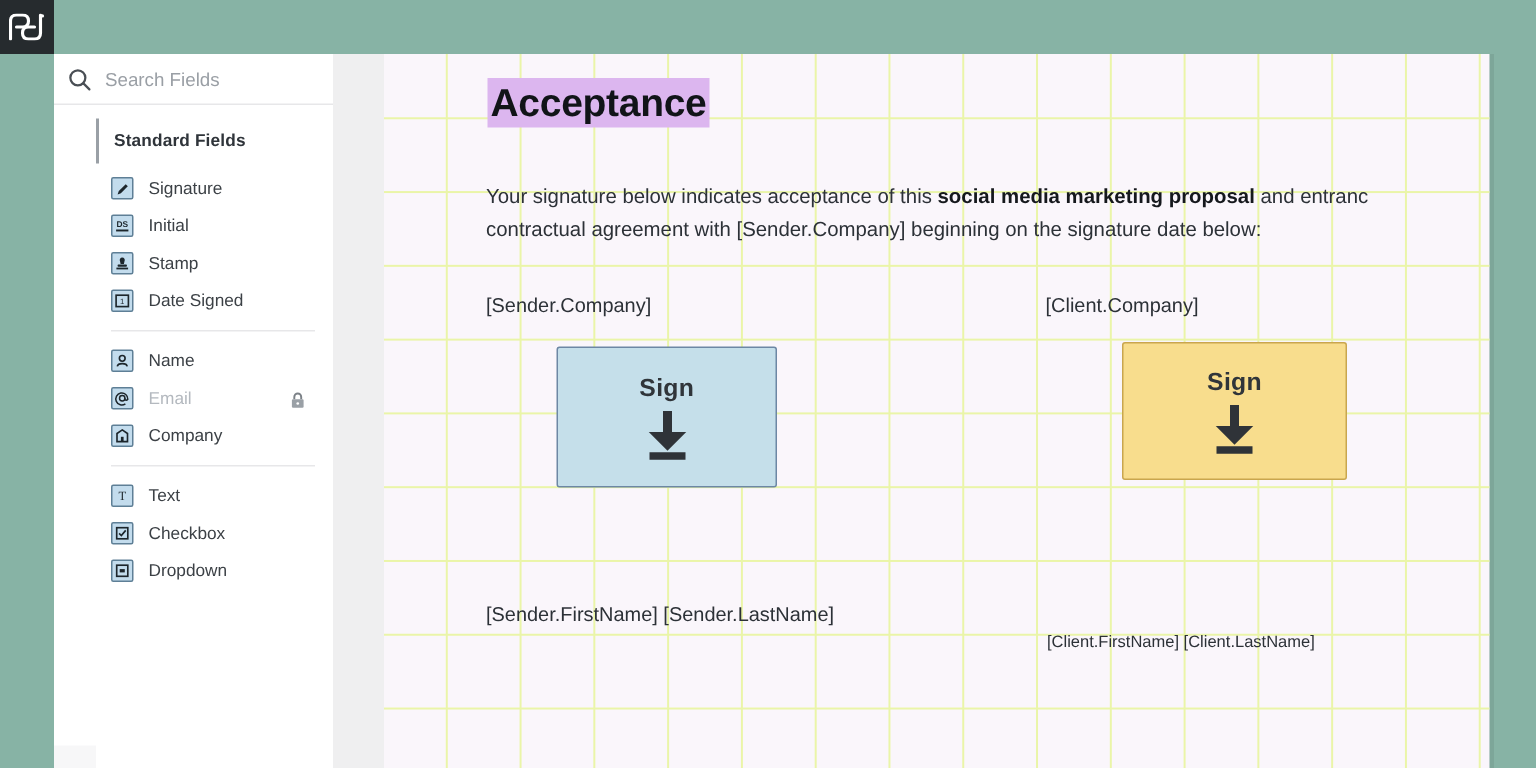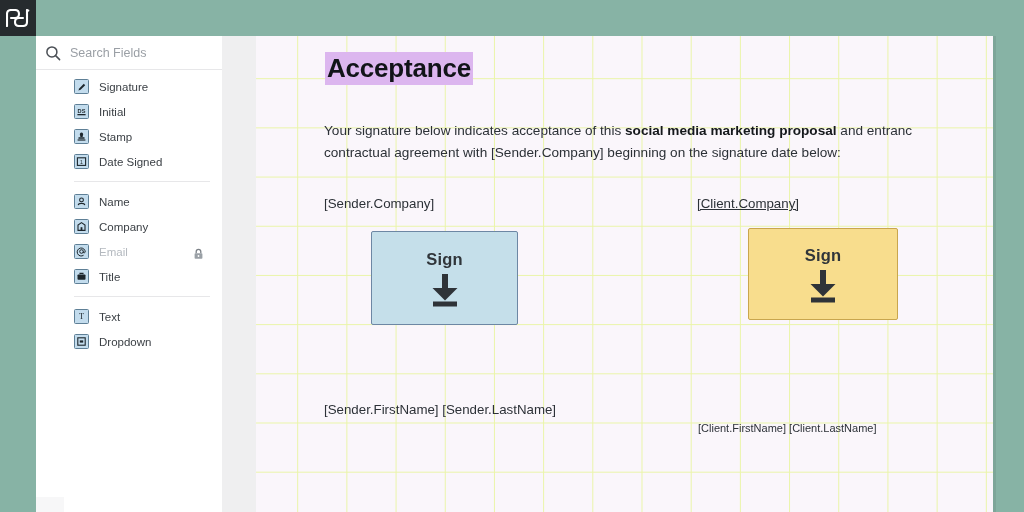--- a/index.html
+++ b/index.html
@@ -122,21 +122,21 @@
     white-space: nowrap;
   }
   .doc-para b { font-weight: bold; color: #15181c; }
 
   .label-sender {
     position: absolute; left: 68px; top: 160px;
     font-size: 13.3px; color: #2c3137;
   }
   .label-client {
     position: absolute; left: 441px; top: 160px;
-    font-size: 13.3px; color: #2c3137; text-decoration: underline;
+    font-size: 13.3px; color: #2c3137;
   }
 
   .signfield {
     position: absolute; display: flex; flex-direction: column;
     align-items: center; justify-content: center;
     border-radius: 2px;
     margin-left: 48px;
   }
   .signfield .sf-label {
     font-size: 16.5px; font-weight: bold; color: #30353a; letter-spacing: .2px;
@@ -204,20 +204,23 @@
       <input class="search-input" type="text" placeholder="Search Fields" style="">
       <span class="close-icon">
         <svg width="16" height="16" viewBox="0 0 16 16">
           <path d="M2.4 2.4 L13.6 13.6 M13.6 2.4 L2.4 13.6" stroke="currentColor" stroke-width="1.4" stroke-linecap="round"></path>
         </svg>
       </span>
     </div>
 
     <div class="panel-body">
 
+      <div class="section-head">
+        <span>Standard Fields</span>
+      </div>
 
       <div class="field-group">
         <div class="field-row">
           <span class="fi">
             <svg width="10" height="10" viewBox="0 0 10 10">
               <path d="M1.4 8.6 L2.2 6.4 L6.8 1.8 L8.2 3.2 L3.6 7.8 Z" fill="#1d262c"></path>
             </svg>
           </span>
           <span class="fi-label">Signature</span>
         </div>
@@ -255,67 +258,67 @@
 
       <div class="field-group">
         <div class="field-row">
           <span class="fi">
             <svg width="11" height="11" viewBox="0 0 11 11">
               <circle cx="5.5" cy="3.9" r="1.9" fill="none" stroke="#1d262c" stroke-width="1.1"></circle>
               <path d="M2.2 9.2 C2.6 6.8 8.4 6.8 8.8 9.2" fill="none" stroke="#1d262c" stroke-width="1.1"></path>
             </svg>
           </span>
           <span class="fi-label">Name</span>
-        </div>
-        <div class="field-row">
-          <span class="fi">
-            <svg width="11" height="11" viewBox="0 0 11 11">
-              <path d="M5.5 1.6 L9 4 V9.4 H2 V4 Z" fill="none" stroke="#1d262c" stroke-width="1.1"></path>
-              <rect x="4.6" y="6.2" width="1.8" height="3.2" fill="#1d262c"></rect>
-            </svg>
-          </span>
-          <span class="fi-label">Company</span>
         </div>
         <div class="field-row">
           <span class="fi">
             <svg width="11" height="11" viewBox="0 0 11 11">
               <circle cx="5.5" cy="5.5" r="1.8" fill="none" stroke="#1d262c" stroke-width="1"></circle>
               <path d="M7.3 5.5 L7.3 6.6 A1.5 1.5 0 0 0 9.2 6.2 A4 4 0 1 0 7.6 9.2" fill="none" stroke="#1d262c" stroke-width="1"></path>
             </svg>
           </span>
           <span class="fi-label muted">Email</span>
           <span class="lock-icon">
             <svg width="11" height="12" viewBox="0 0 11 12">
               <path d="M3.2 5.2 V3.6 A2.3 2.3 0 0 1 7.8 3.6 V5.2" fill="none" stroke="#7b8187" stroke-width="1.3"></path>
               <rect x="1.6" y="5.2" width="7.8" height="5.6" rx="0.8" fill="#9aa0a6"></rect>
               <circle cx="5.5" cy="8" r="0.9" fill="#ffffff"></circle>
             </svg>
           </span>
         </div>
         <div class="field-row">
           <span class="fi">
             <svg width="11" height="11" viewBox="0 0 11 11">
-              <path d="M4 3.2 V2.4 H7 V3.2" fill="none" stroke="#1d262c" stroke-width="1.1"></path>
-              <rect x="1.5" y="3.4" width="8" height="5.4" rx="0.8" fill="#1d262c"></rect>
-            </svg>
-          </span>
-          <span class="fi-label">Title</span>
+              <path d="M5.5 1.6 L9 4 V9.4 H2 V4 Z" fill="none" stroke="#1d262c" stroke-width="1.1"></path>
+              <rect x="4.6" y="6.2" width="1.8" height="3.2" fill="#1d262c"></rect>
+            </svg>
+          </span>
+          <span class="fi-label">Company</span>
         </div>
       </div>
 
       <div class="divider"></div>
 
       <div class="field-group">
         <div class="field-row">
           <span class="fi">
             <svg width="11" height="11" viewBox="0 0 11 11">
               <text x="5.5" y="8.4" font-family="Liberation Serif, serif" font-size="8.4" text-anchor="middle" fill="#1d262c">T</text>
             </svg>
           </span>
           <span class="fi-label">Text</span>
+        </div>
+        <div class="field-row">
+          <span class="fi">
+            <svg width="11" height="11" viewBox="0 0 11 11">
+              <rect x="1.8" y="1.8" width="7.4" height="7.4" fill="none" stroke="#1d262c" stroke-width="1.1"></rect>
+              <path d="M3.4 5.6 L4.9 7.1 L7.8 3.6" fill="none" stroke="#1d262c" stroke-width="1.1"></path>
+            </svg>
+          </span>
+          <span class="fi-label">Checkbox</span>
         </div>
         <div class="field-row">
           <span class="fi">
             <svg width="11" height="11" viewBox="0 0 11 11">
               <rect x="1.8" y="1.8" width="7.4" height="7.4" fill="none" stroke="#1d262c" stroke-width="1.1"></rect>
               <rect x="3.8" y="4.4" width="3.4" height="2.2" fill="#1d262c"></rect>
             </svg>
           </span>
           <span class="fi-label">Dropdown</span>
         </div>

